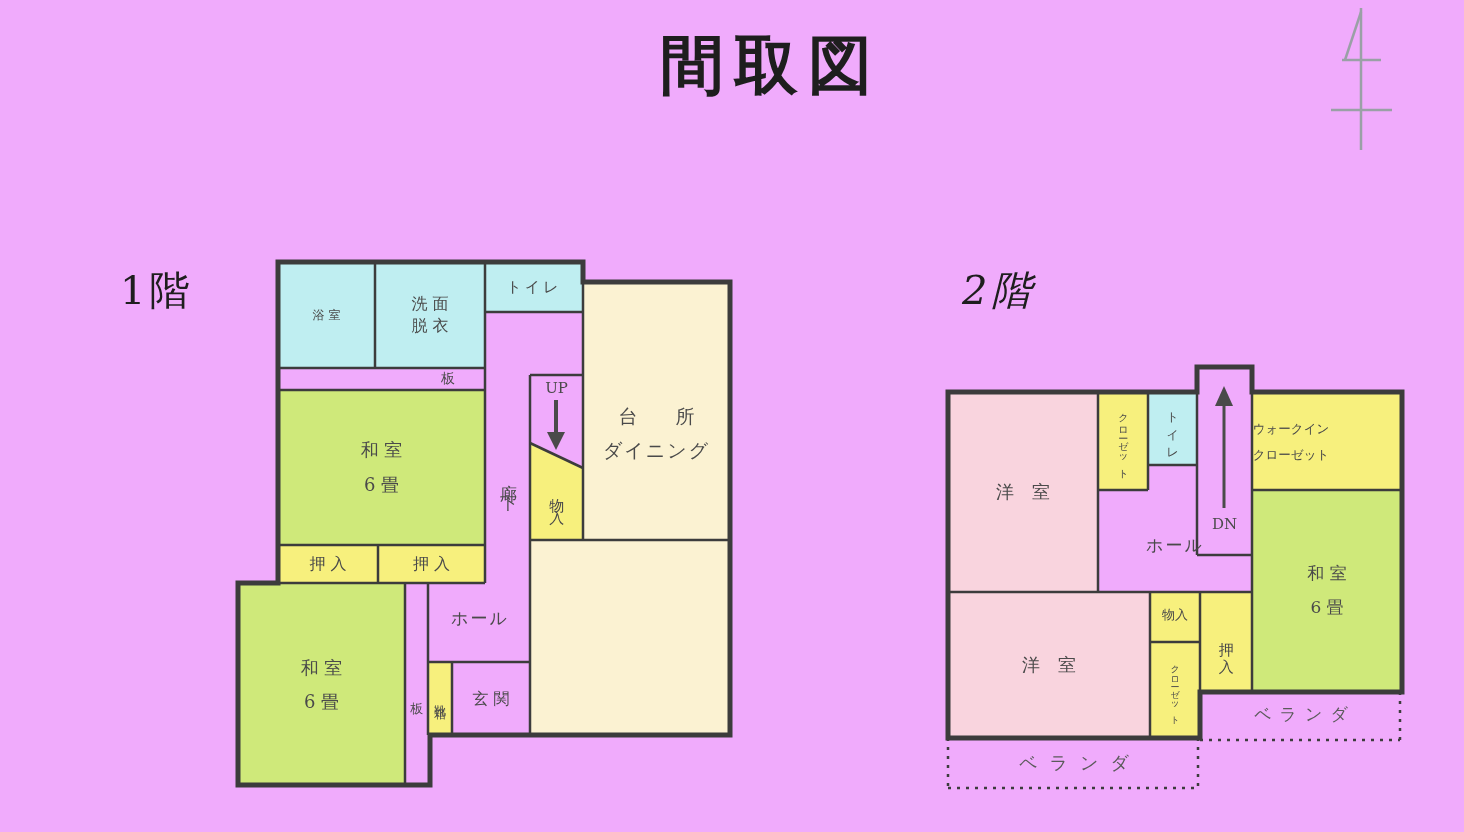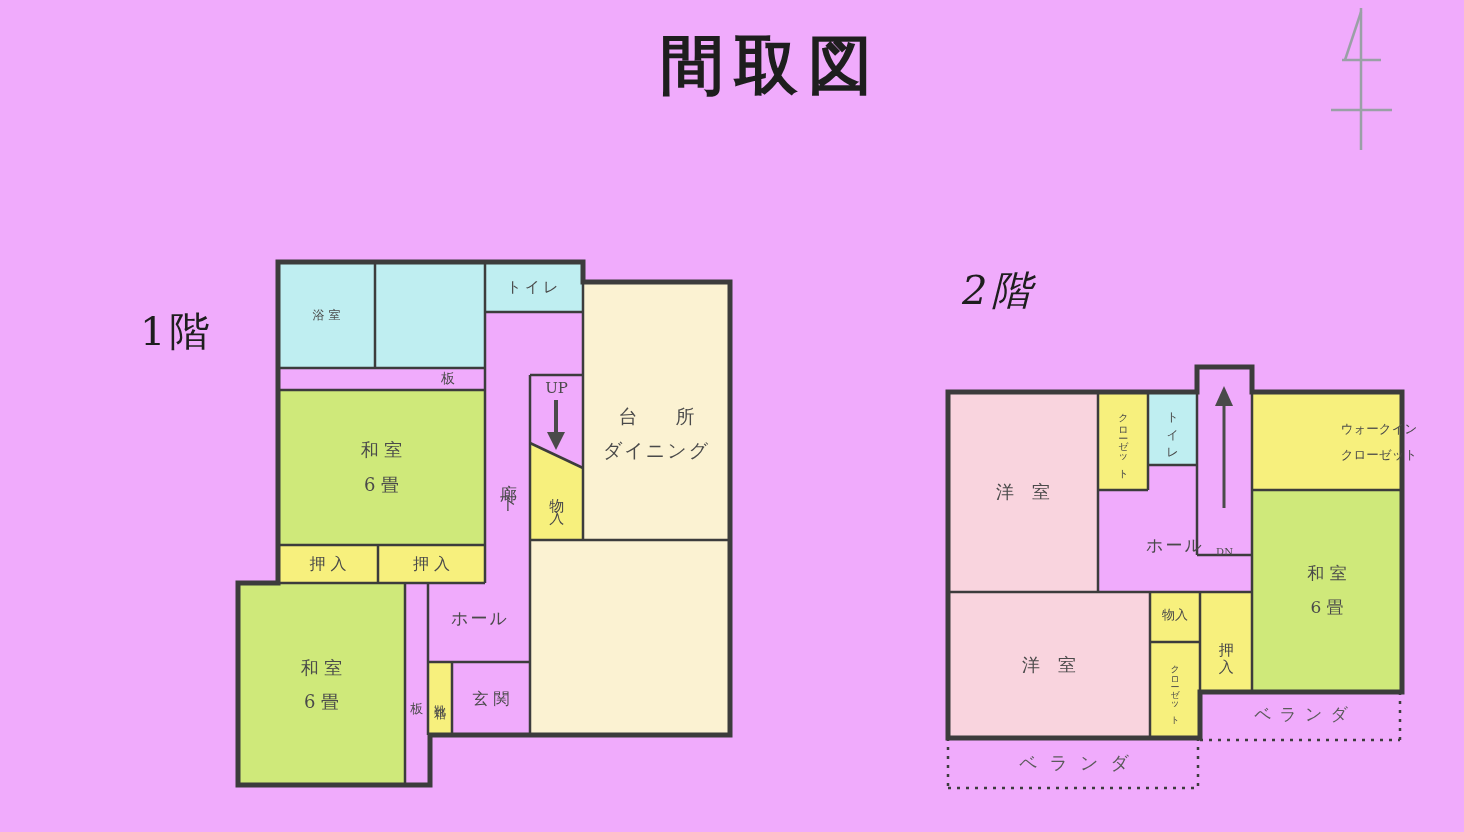--- a/index.html
+++ b/index.html
@@ -22,21 +22,21 @@
   .c-yellow { background:var(--yellow); }
   .c-cream  { background:var(--cream); }
   .c-pink   { background:var(--pink); }
 </style>
 </head>
 <body>
 
 <div class="canvas">
 
   <div class="title" style="left:660px; top:22px;">間取図</div>
-  <div class="floor-label" style="left:140px; top:263px;margin-top:41px;">1階</div>
+  <div class="floor-label" style="left:120px; top:263px;">1階</div>
   <div class="floor-label" style="left:962px; top:263px;font-style:italic;">2階</div>
 
   <div class="fill c-cyan" style="left:278px; top:262px; width:97px;  height:106px;"></div>
   <div class="fill c-cyan" style="left:375px; top:262px; width:110px; height:106px;"></div>
   <div class="fill c-cyan" style="left:485px; top:262px; width:98px;  height:50px;"></div>
   <div class="fill c-green" style="left:278px; top:390px; width:207px; height:155px;"></div>
   <div class="fill c-yellow" style="left:278px; top:545px; width:100px; height:38px;"></div>
   <div class="fill c-yellow" style="left:378px; top:545px; width:107px; height:38px;"></div>
   <div class="fill c-yellow" style="left:530px; top:443px; width:53px; height:97px; clip-path:polygon(0 0,100% 26%,100% 100%,0 100%);"></div>
   <div class="fill c-cream" style="left:583px; top:282px; width:147px; height:258px;"></div>
@@ -115,40 +115,41 @@
 
     <g class="gray" stroke-width="2.5">
       <line x1="1361" y1="8" x2="1361" y2="150"></line>
       <line x1="1361" y1="12" x2="1345" y2="60"></line>
       <line x1="1342" y1="60" x2="1381" y2="60"></line>
       <line x1="1331" y1="110" x2="1392" y2="110"></line>
     </g>
   </svg>
 
   <div class="lbl" style="left:278px; top:262px; width:97px; height:106px; font-size:12px;">浴 室</div>
+  <div class="lbl" style="left:375px; top:262px; width:110px; height:106px; font-size:16px; flex-direction:column;"><span>洗 面</span><span>脱 衣</span></div>
   <div class="lbl" style="left:485px; top:262px; width:98px; height:50px; font-size:15px; letter-spacing:3px;">トイレ</div>
   <div class="lbl" style="left:418px; top:366px; width:60px; height:24px; font-size:14px;">板</div>
   <div class="lbl" style="left:278px; top:390px; width:207px; height:155px; font-size:18px; flex-direction:column; line-height:1.9;"><span>和 室</span><span>6 畳</span></div>
   <div class="lbl" style="left:278px; top:545px; width:100px; height:38px; font-size:16px;">押 入</div>
   <div class="lbl" style="left:378px; top:545px; width:107px; height:38px; font-size:16px;">押 入</div>
   <div class="lbl vert" style="left:487px; top:428px; width:43px; height:110px; font-size:17px; letter-spacing:12px;">廊下</div>
   <div class="lbl" style="left:533px; top:377px; width:47px; height:22px; font-size:15px;">UP</div>
   <div class="lbl vert" style="left:530px; top:458px; width:53px; height:78px; font-size:15px; letter-spacing:10px;">物入</div>
   <div class="lbl" style="left:583px; top:393px; width:147px; height:80px; font-size:19px; flex-direction:column; line-height:1.8;"><span>台　　所</span><span style="letter-spacing:2px;">ダイニング</span></div>
   <div class="lbl" style="left:430px; top:598px; width:100px; height:40px; font-size:17px; letter-spacing:2px;">ホール</div>
   <div class="lbl" style="left:452px; top:662px; width:78px; height:73px; font-size:16px;text-align:right;">玄 関</div>
   <div class="lbl vert" style="left:428px; top:666px; width:24px; height:66px; font-size:12px; letter-spacing:4px;">靴箱</div>
   <div class="lbl vert" style="left:405px; top:668px; width:23px; height:45px; font-size:13px;">板</div>
   <div class="lbl" style="left:238px; top:635px; width:167px; height:100px; font-size:18px; flex-direction:column; line-height:1.9;"><span>和 室</span><span>6 畳</span></div>
 
   <div class="lbl" style="left:948px; top:392px; width:150px; height:200px; font-size:18px;">洋　室</div>
   <div class="lbl vert" style="left:1098px; top:396px; width:50px; height:90px; font-size:10px; letter-spacing:2px;">クローゼット</div>
   <div class="lbl vert" style="left:1148px; top:396px; width:49px; height:66px; font-size:12px; letter-spacing:4px;">トイレ</div>
-  <div class="lbl" style="left:1197px; top:540px; width:55px; height:24px; font-size:10px;">DN</div>
-  <div class="lbl" style="left:1304px; top:410px; width:150px; height:64px; font-size:12.5px; flex-direction:column; line-height:2.1;"><span>ウォークイン</span><span>クローゼット</span></div>
+  <div class="lbl" style="left:1197px; top:512px; width:55px; height:24px; font-size:15px;">DN</div>
+  <div class="lbl" style="left:1216px; top:410px; width:150px; height:64px; font-size:12.5px; flex-direction:column; line-height:2.1;"><span>ウォークイン</span><span>クローゼット</span></div>
   <div class="lbl" style="left:1252px; top:552px; width:150px; height:76px; font-size:17px; flex-direction:column; line-height:2.0;"><span>和 室</span><span>6 畳</span></div>
   <div class="lbl" style="left:1098px; top:525px; width:154px; height:40px; font-size:17px; letter-spacing:2px;">ホール</div>
   <div class="lbl" style="left:948px; top:592px; width:202px; height:146px; font-size:18px;">洋　室</div>
   <div class="lbl" style="left:1150px; top:595px; width:50px; height:40px; font-size:13px;">物入</div>
   <div class="lbl vert" style="left:1150px; top:646px; width:50px; height:88px; font-size:9px; letter-spacing:2px;">クローゼット</div>
   <div class="lbl vert" style="left:1200px; top:600px; width:52px; height:82px; font-size:15px; letter-spacing:6px;">押 入</div>
   <div class="lbl" style="left:1230px; top:694px; width:150px; height:40px; font-size:17px; letter-spacing:8px; color:#5a5a5a;">ベランダ</div>
   <div class="lbl" style="left:960px; top:743px; width:240px; height:40px; font-size:18px; letter-spacing:12px; color:#5a5a5a;">ベランダ</div>
 
 </div>

